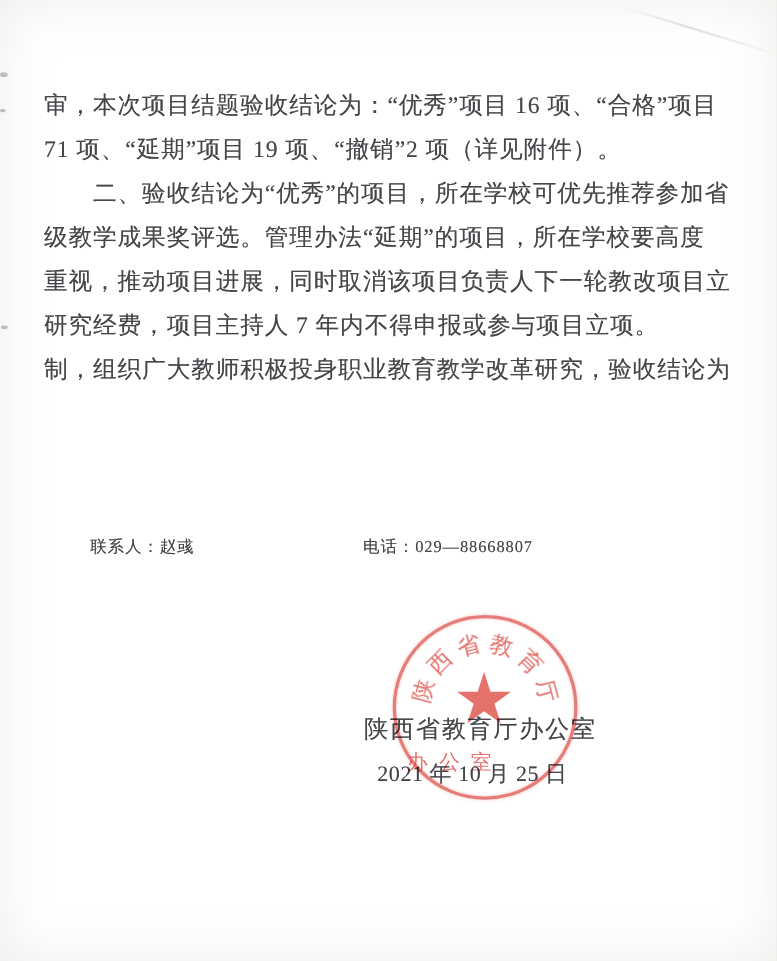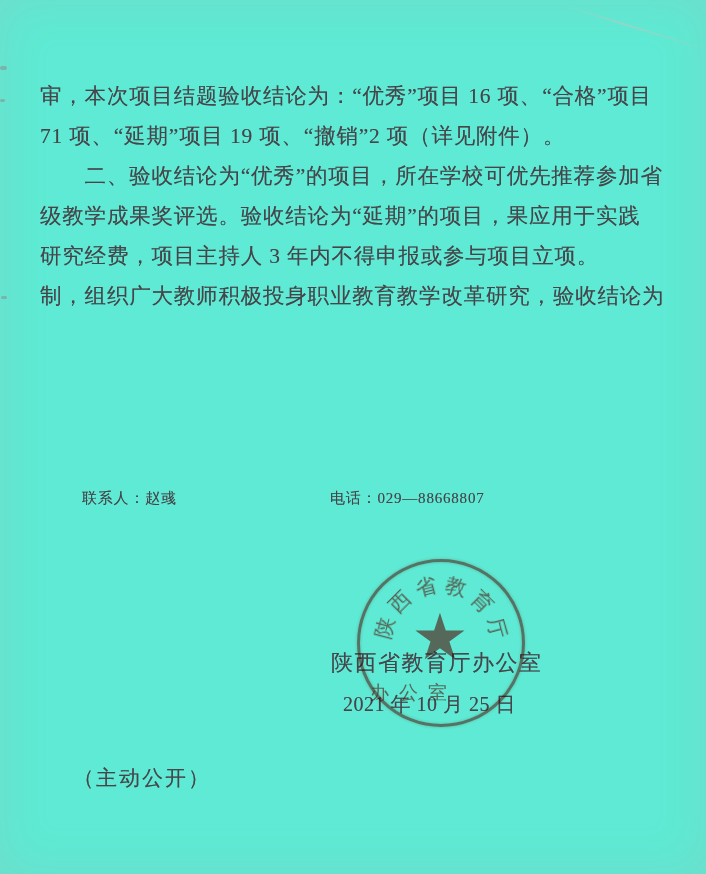--- a/index.html
+++ b/index.html
@@ -1,20 +1,20 @@
 <!DOCTYPE html>
 <html><head>
 <meta charset="utf-8">
 <style>
   html,body { margin:0; padding:0; background:#e9e9e7; }
   .page {
     position:relative;
     width:706px; height:874px;
     margin:0 auto;
-    background:#5eead4;
+    background:#ffffff;
     overflow:hidden;
     font-family:"Liberation Serif","DejaVu Serif",serif;
     color:#45454a;
     box-shadow: inset 0 0 46px rgba(175,175,168,0.22);
   }
   
   .bodytext {
     position:absolute; left:40px; top:76px; width:640px;
     font-size:21.5px; line-height:40px; letter-spacing:0.8px;
     text-shadow:0 0 0.6px rgba(80,80,84,0.5);
@@ -94,34 +94,34 @@
 
   <div class="speck speck-1"></div>
   <div class="speck speck-2"></div>
   <div class="speck speck-3"></div>
   <div class="crease"></div>
 
   <div class="bodytext">
     <div class="line">审，本次项目结题验收结论为：“优秀”项目 16 项、“合格”项目</div>
     <div class="line">71 项、“延期”项目 19 项、“撤销”2 项（详见附件）。</div>
     <div class="line">　　二、验收结论为“优秀”的项目，所在学校可优先推荐参加省</div>
-    <div class="line">级教学成果奖评选。验收结论为“延期”的项目，果应用于实践</div>
-    <div class="line">研究经费，项目主持人 3 年内不得申报或参与项目立项。</div>
+    <div class="line">级教学成果奖评选。管理办法“延期”的项目，所在学校要高度</div>
+    <div class="line">重视，推动项目进展，同时取消该项目负责人下一轮教改项目立</div>
+    <div class="line">研究经费，项目主持人 7 年内不得申报或参与项目立项。</div>
     <div class="line">制，组织广大教师积极投身职业教育教学改革研究，验收结论为</div>
   </div>
 
   <div class="contact-row">
     <span class="contact-person">联系人：赵彧</span>
     <span class="contact-phone">电话：029—88668807</span>
   </div>
 
   <div class="signature-org">陕西省教育厅办公室</div>
   <div class="signature-date">2021 年 10 月 25 日</div>
 
-  <div class="footer-note">（主动公开）</div>
 
   <div class="seal">
     <span class="seal-char">陕</span>
     <span class="seal-char">西</span>
     <span class="seal-char">省</span>
     <span class="seal-char">教</span>
     <span class="seal-char">育</span>
     <span class="seal-char">厅</span>
     <span class="seal-star">★</span>
     <div class="seal-bottom">办公室</div>

